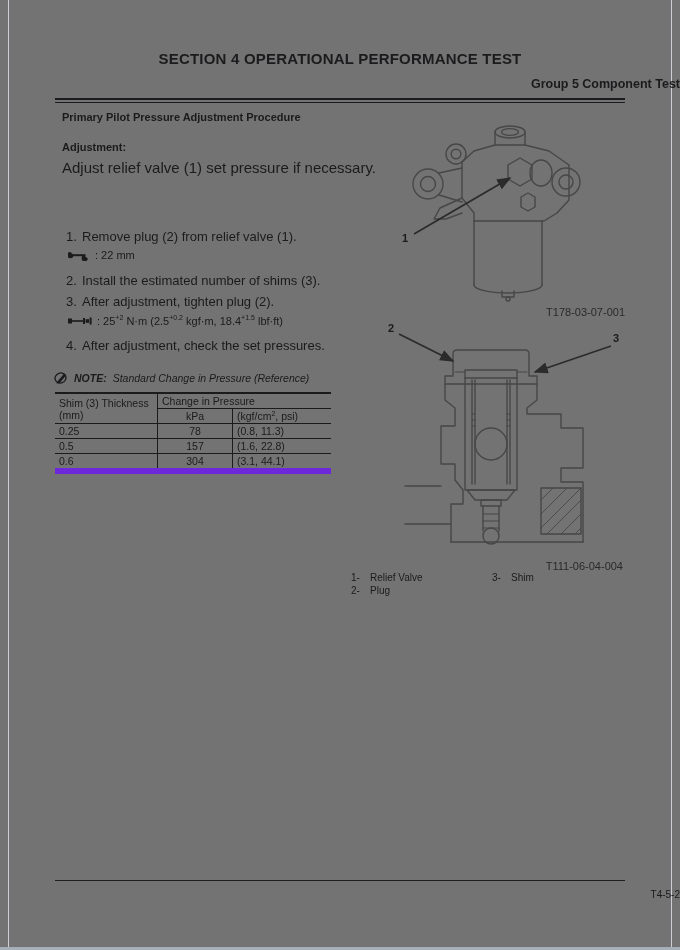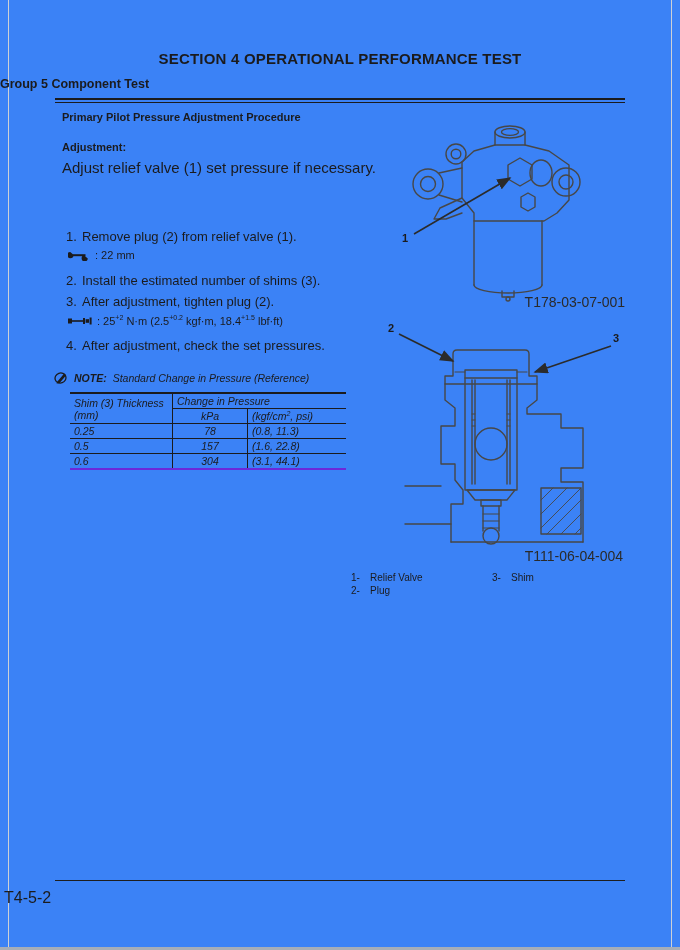--- a/index.html
+++ b/index.html
@@ -1,64 +1,64 @@
 <!DOCTYPE html>
 <html><head>
 <meta charset="utf-8">
 <style>
   html,body{margin:0;padding:0;background:#ffffff;}
   .page{
-    position:relative;width:680px;height:950px;background:#3b82f6;
+    position:relative;width:680px;height:950px;background:#737373;
     font-family:"Liberation Sans",sans-serif;color:#1b1b1d;overflow:hidden;
   }
   .edge{position:absolute;top:0;bottom:0;width:1px;background:#cdd1d6;}
   .edge-left{left:8px}.edge-right{right:8px}
   .bottom-bar{position:absolute;left:0;right:0;bottom:0;height:3px;background:#a6aeb8;}
 
   .section-title{position:absolute;top:50px;left:0;right:0;text-align:center;
     font-size:15px;font-weight:bold;letter-spacing:.2px;}
-  .group-title{position:absolute;top:77px;left:0;right:0;text-align:left;
+  .group-title{position:absolute;top:77px;left:0;right:0;text-align:right;
     font-size:12.5px;font-weight:bold;}
   .double-rule{position:absolute;top:98px;left:55px;width:570px;height:2px;
     border-top:2.5px solid #1b1b1d;border-bottom:1.5px solid #1b1b1d;}
 
   .proc-title{position:absolute;top:111px;left:62px;font-size:11px;font-weight:bold;}
   .adj-heading{position:absolute;top:141px;left:62px;font-size:11px;font-weight:bold;}
   .adj-intro{position:absolute;top:159px;left:62px;font-size:15px;}
 
   .step{position:absolute;left:66px;font-size:13px;width:320px;}
   .step .num{display:inline-block;width:16px;}
   .spec-line{position:absolute;left:68px;font-size:11px;display:flex;align-items:center;gap:5px;}
   sup.tol{font-size:7px;vertical-align:super;line-height:0;}
 
   .note-line{position:absolute;top:371px;left:54px;font-size:10.5px;display:flex;align-items:center;gap:6px;}
   .note-label{font-style:italic;font-weight:bold;}
   .note-text{font-style:italic;text-align:right;}
 
-  table.shim{position:absolute;top:392px;left:70px;border-collapse:collapse;
-    font-size:10.5px;color:#1b1b1d;border-top:2px solid #1b1b1d;border-bottom:2px solid #6d28d9;font-style:italic;}
+  table.shim{position:absolute;top:392px;left:55px;border-collapse:collapse;
+    font-size:10.5px;color:#1b1b1d;border-top:2px solid #1b1b1d;border-bottom:6px solid #6d28d9;}
   table.shim td{border:1px solid #1b1b1d;padding:0 4px;height:14px;vertical-align:middle;}
   table.shim td:first-child{border-left:none;}
   table.shim td:last-child{border-right:none;}
   td.c1{width:94px;}td.c2{width:66px;text-align:center;}td.c3{width:90px;}
 
   .fig1{position:absolute;left:398px;top:120px;}
   .fig2{position:absolute;left:385px;top:318px;}
-  .fig-code{position:absolute;font-size:14px;color:#2a2a2a;}
+  .fig-code{position:absolute;font-size:11px;color:#2a2a2a;margin-top:12px;}
   .fig1-code{top:294px;right:55px;}
   .fig2-code{top:548px;right:57px;}
 
   .legend-item{position:absolute;font-size:10px;}
   .legend-item .lnum{display:inline-block;width:19px;}
   .li-1{left:351px;top:572px;}
   .li-2{left:351px;top:585px;}
   .li-3{left:492px;top:572px;}
 
   .footer-rule{position:absolute;top:880px;left:55px;width:570px;border-top:1.5px solid #1e1e1e;}
-  .footer-page{position:absolute;top:889px;left:4px;right:0;text-align:left;font-size:16px;}
+  .footer-page{position:absolute;top:889px;left:15px;right:0;text-align:right;font-size:10px;}
 
   .icon{display:inline-block;line-height:0;}
 </style>
 </head>
 <body>
 
 <div class="page">
   <div class="edge edge-left"></div>
   <div class="edge edge-right"></div>
 

